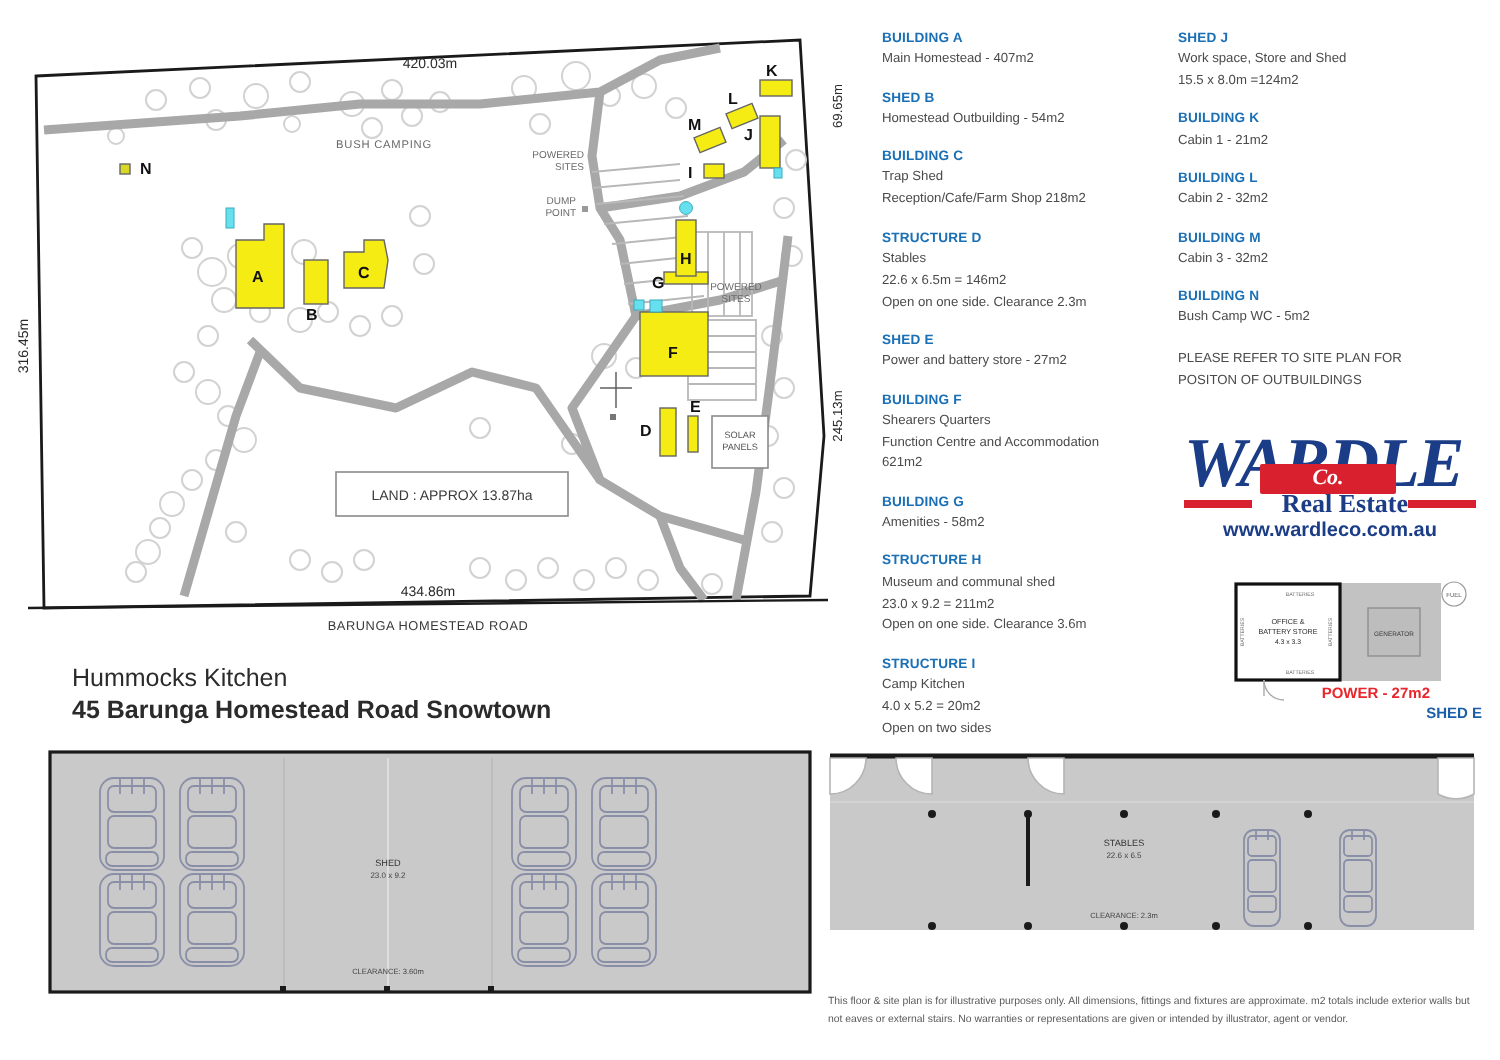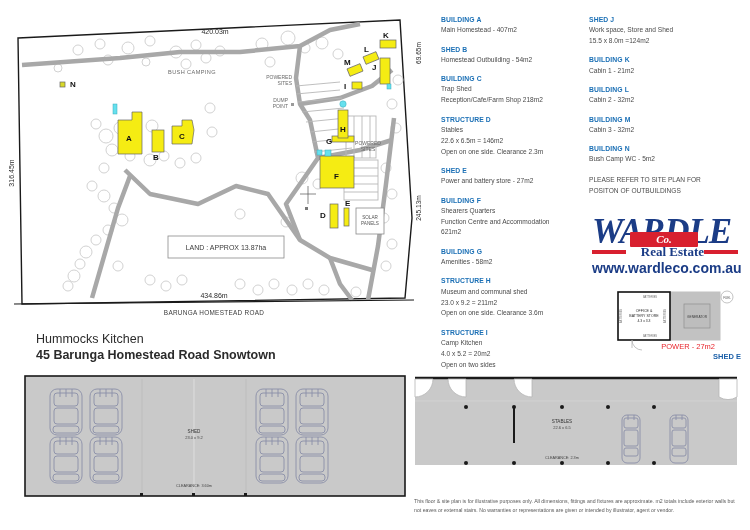--- a/index.html
+++ b/index.html
@@ -45,28 +45,28 @@
   .logo-bar{position:absolute;height:4px;background:#d8202f;top:36px;}
   .logo-bar.l{left:0;width:34px;}
   .logo-bar.r{left:112px;width:34px;}
   .logo-re{
     position:absolute;left:34px;top:30px;width:78px;text-align:right;
     font-family:"Liberation Serif",serif;font-weight:bold;
     font-size:13px;color:#1b3c86;
   }
   .logo-url{
     position:absolute;left:0;top:46px;width:146px;text-align:center;
-    font-weight:bold;font-size:14px;color:#1b3c86;
+    font-weight:bold;font-size:10px;color:#1b3c86;
   }
 
   
   .shedE{position:absolute;left:608px;top:290px;width:135px;height:70px;}
   .shedE-cap-power{
     position:absolute;right:28px;top:52px;color:#e8262d;
-    font-weight:normal;font-size:7.5px;padding-left:28px;
+    font-weight:bold;font-size:7.5px;padding-left:28px;
   }
   .shedE-cap-shed{
     position:absolute;right:2px;top:62px;color:#1a5fa8;
     font-weight:bold;font-size:7.5px;
   }
 
   
   .prop-title{position:absolute;left:36px;top:331px;}
   .prop-title .l1{font-size:12.5px;color:#2b2b2b;line-height:16px;}
   .prop-title .l2{font-size:12.5px;color:#2b2b2b;line-height:16px;font-weight:bold;}

